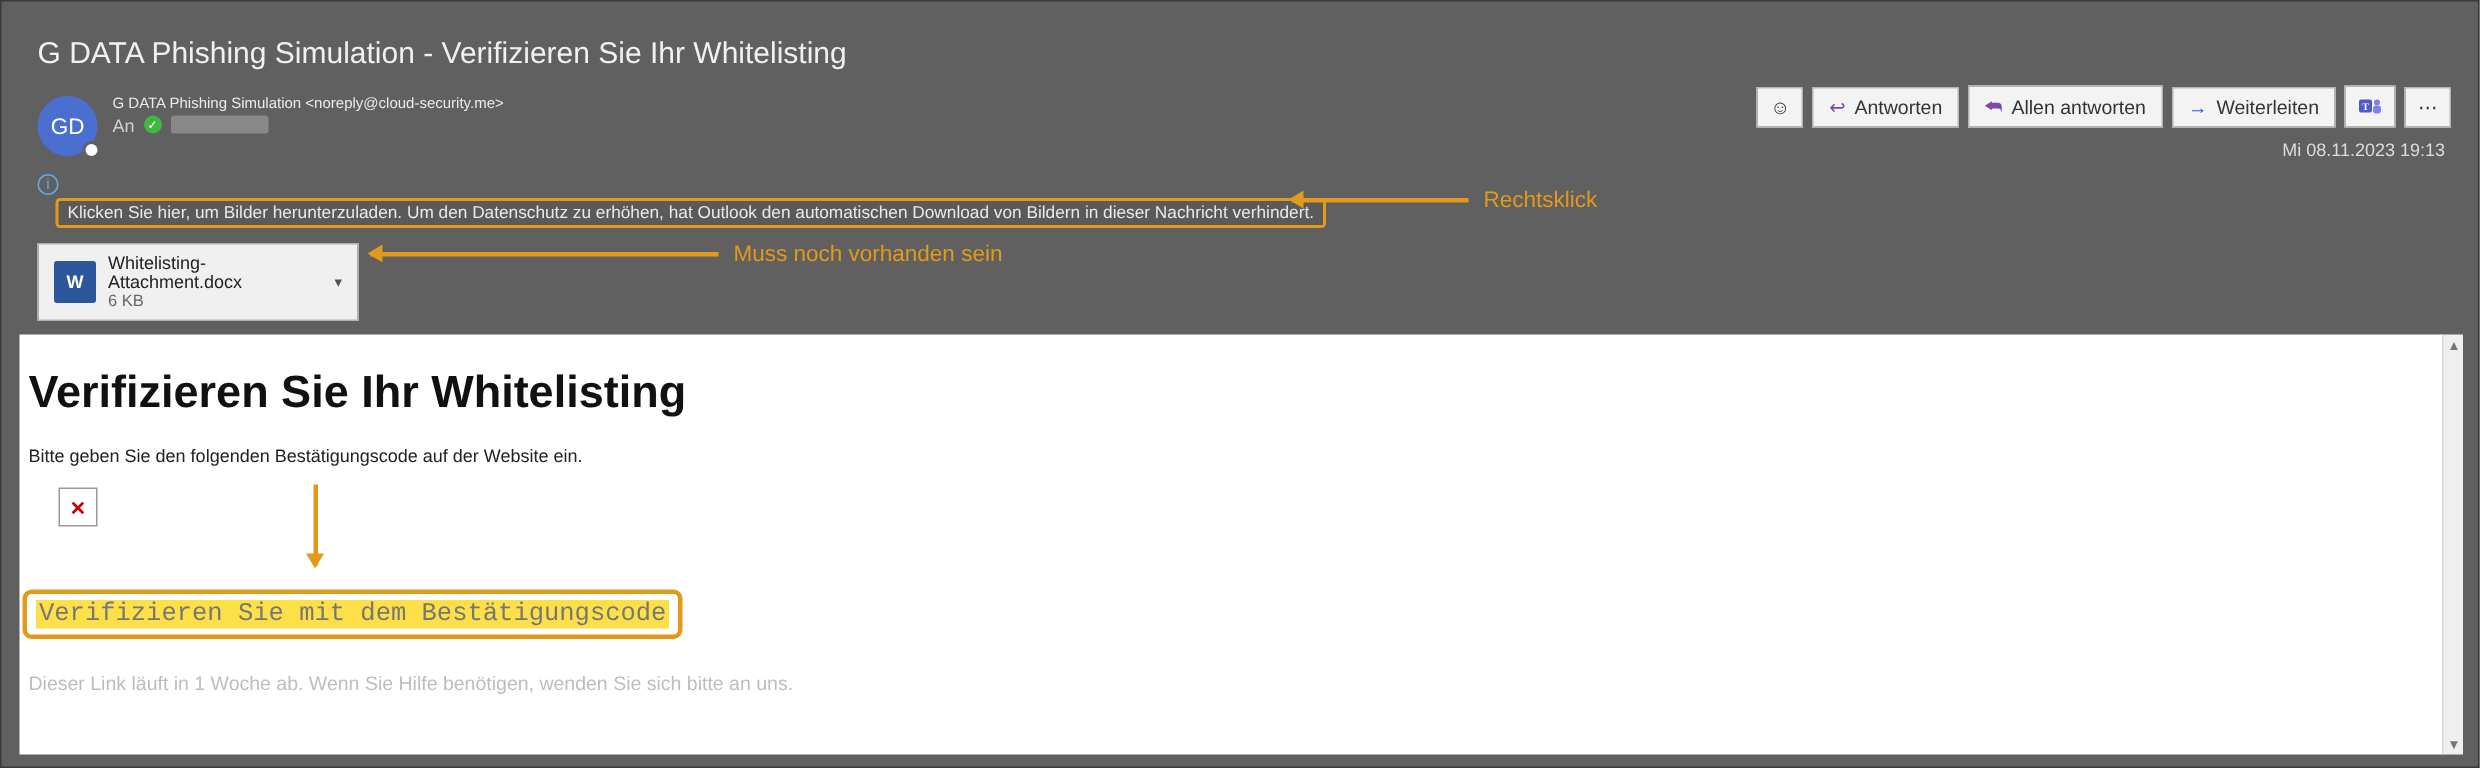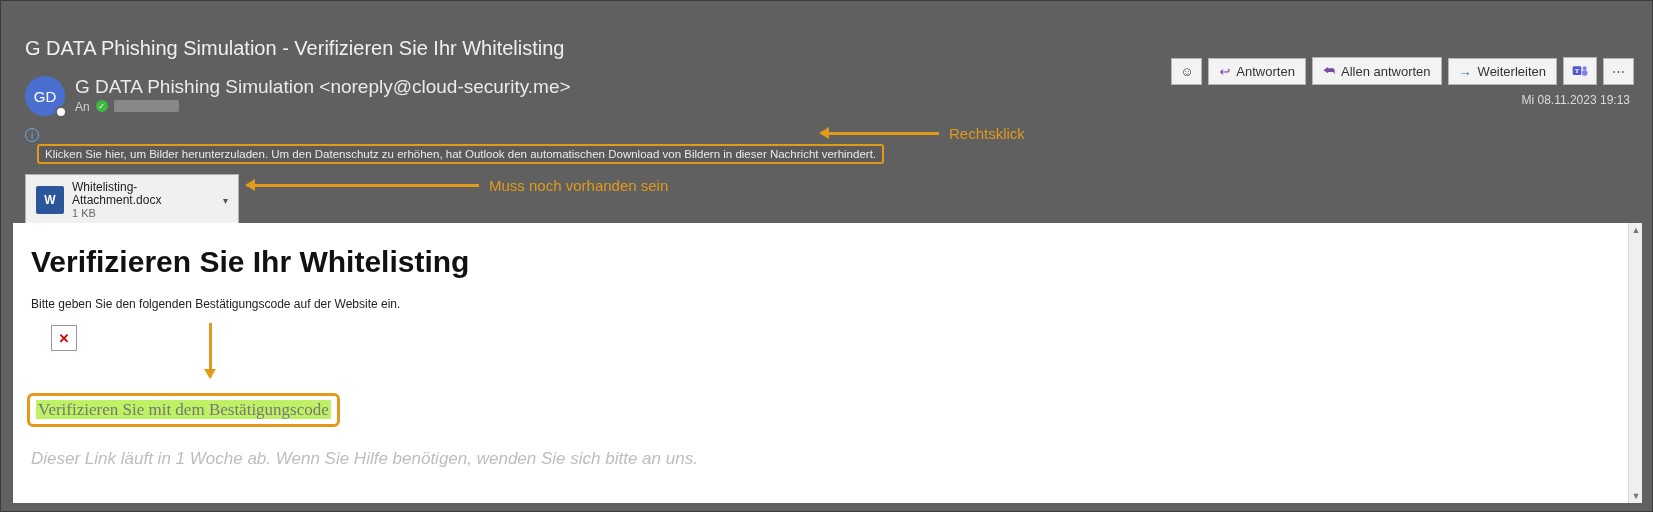--- a/index.html
+++ b/index.html
@@ -9,34 +9,34 @@
     height: 512px;
     background: #606060;
     position: relative;
     overflow: hidden;
     border: 1px solid #3a3a3a;
   }
   .header {
     padding: 24px 24px 8px 24px;
     color: #eee;
   }
-  .subject { font-size: 20px; font-weight: 400; margin-bottom: 16px; color: #f0f0f0; margin-top: 12px; }
+  .subject { font-size: 20px; font-weight: 400; margin-bottom: 16px; color: #f0f0f0; }
   .row { display: flex; align-items: flex-start; }
   .avatar {
     width: 40px; height: 40px; border-radius: 50%;
     background: #4a6fd0; color: #fff; display: flex;
     align-items: center; justify-content: center; font-size: 15px;
     position: relative; margin-right: 10px;
   }
   .presence {
     position: absolute; bottom: -2px; right: -2px; width: 12px; height: 12px;
     border-radius: 50%; background: #fff; border: 2px solid #606060;
   }
   .sender-block { flex: 1; }
-  .sender-line { font-size: 19px; color: #eaeaea; }
+  .sender-line { font-size: 10px; color: #eaeaea; }
   .rcpt-line { font-size: 12px; color: #d0d0d0; display: flex; gap: 6px; margin-top: 2px;}
   .rcpt-chip { width: 65px; height: 12px; background: #888; border-radius: 2px; display:inline-block;}
   .verify-chip {
     width: 12px; height: 12px; border-radius: 50%;
     background: #3fb83f; display: inline-flex; align-items:center; justify-content:center;
     color:#fff; font-size:8px;
   }
   .actions {
     position: absolute; top: 56px; right: 18px; display: flex; gap: 6px; align-items:center;
   }
@@ -82,37 +82,37 @@
     padding: 10px 24px 8px 24px;
   }
   .trans-right { border-left:1px solid #999; padding-left:14px; }
   .globe {
     width:16px; height:16px; display:inline-block; flex:none;
   }
   .body-pane {
     position:absolute; left:12px; right:24px; top:222px; bottom:8px;
     background:#fff; color:#222; padding: 0;
   }
-  .body-inner { padding: 22px 6px 6px 18px; height:100%; overflow:hidden; }
+  .body-inner { padding: 22px 6px 6px 6px; height:100%; overflow:hidden; }
   .h1 { font-family: Verdana, sans-serif; font-weight:700; font-size:30px; margin-bottom:18px; color:#111;}
   .p { font-size:12px; margin-bottom:14px; }
   .blocked-img {
     width:26px; height:26px; border:1px solid #999; display:flex; align-items:center;
     justify-content:center; margin-left:20px; margin-bottom: 12px;
   }
   .blocked-img span { color:#c00; font-weight:bold; font-size:13px; }
   .verify-link-wrap {
     border: 3px solid #e39a1a; border-radius:6px; padding: 4px 6px;
     display:inline-block; margin-top: 30px; margin-left:-4px;
   }
   .verify-link {
-    color:#777; font-size:17px; font-family: Liberation Serif, serif;
-    background: #bef264; padding: 0 2px;
-  }
-  .footer-note { font-size:17px; color:#bdbdbd; margin-top: 22px; font-style: italic; }
+    color:#777; font-size:17px; font-family: Liberation Mono, monospace;
+    background: #fde047; padding: 0 2px;
+  }
+  .footer-note { font-size:13px; color:#bdbdbd; margin-top: 22px; }
   .scrollbar {
     position:absolute; right:10px; top:222px; bottom:8px; width:14px;
     background:#efefef; border-left:1px solid #d8d8d8;
   }
   .scrollbar .up, .scrollbar .down {
     position:absolute; left:0; width:14px; height:14px; display:flex;
     align-items:center; justify-content:center; color:#777; font-size:9px; cursor:pointer;
   }
   .scrollbar .up { top:0; }
   .scrollbar .down { bottom:0; }
@@ -191,21 +191,21 @@
   <span class="info-icon">i</span>
 </div>
 
 <div class="dl-bar">Klicken Sie hier, um Bilder herunterzuladen. Um den Datenschutz zu erhöhen, hat Outlook den automatischen Download von Bildern in dieser Nachricht verhindert.</div>
 
 <div class="attach-row">
   <div class="attach">
     <div class="word-icon">W</div>
     <div class="attach-text">
       <span class="attach-name">Whitelisting-Attachment.docx</span>
-      <span class="attach-size">1 KB</span>
+      <span class="attach-size">6 KB</span>
     </div>
     <span class="chev">▾</span>
   </div>
 </div>
 
 <div class="trans-bar">
   <svg class="globe" viewBox="0 0 24 24">
     <circle cx="12" cy="12" r="9" fill="none" stroke="#eee" stroke-width="1.5"></circle>
     <path d="M3 12h18 M12 3c3 3 3 15 0 18 M12 3c-3 3-3 15 0 18" fill="none" stroke="#eee" stroke-width="1.2"></path>
   </svg>
@@ -227,25 +227,25 @@
     <div class="footer-note">Dieser Link läuft in 1 Woche ab. Wenn Sie Hilfe benötigen, wenden Sie sich bitte an uns.</div>
   </div>
 </div>
 
 <div class="scrollbar">
   <div class="up">▲</div>
   <div class="down">▼</div>
 </div>
 
 
-<div class="anno" style="left:820px; top:124px;">
+<div class="anno" style="left:860px; top:124px;">
   <div class="arrow-line" style="width:118px;"></div>
   <span style="margin-left:10px;">Rechtsklick</span>
 </div>
-<div class="anno" style="left:246px; top:176px;">
+<div class="anno" style="left:246px; top:160px;">
   <div class="arrow-line" style="width:232px;"></div>
   <span style="margin-left:10px;">Muss noch vorhanden sein</span>
 </div>
 <div class="anno anno-down" style="left:208px; top:322px;">
   <div class="arrow-v" style="height:54px;"></div>
 </div>
 
 
 
 

